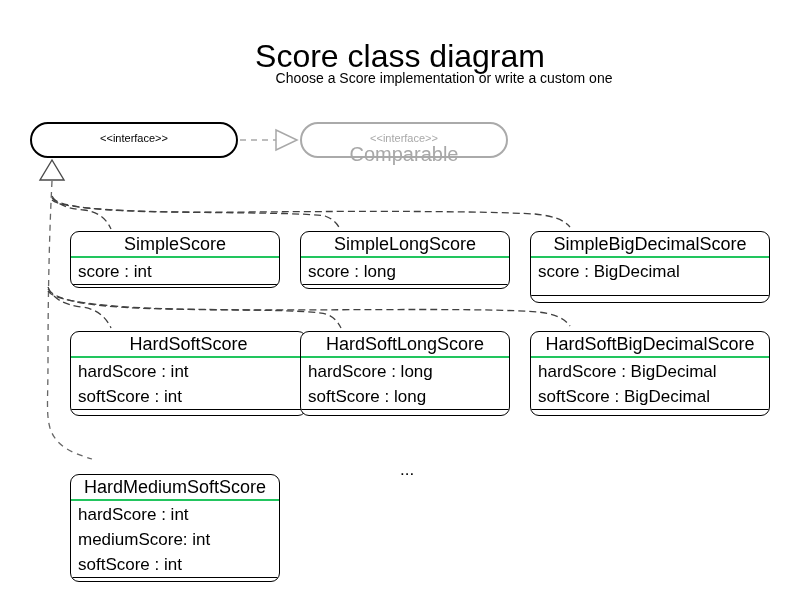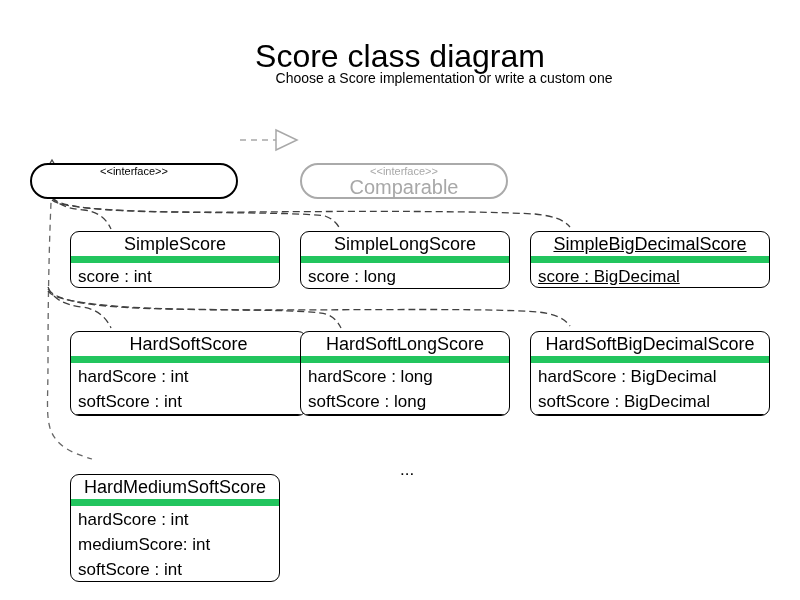--- a/index.html
+++ b/index.html
@@ -8,29 +8,29 @@
   .canvas{position:absolute;inset:0;}
 
   .diagram-title{position:absolute;left:0;top:38px;width:800px;text-align:center;
        font-size:32px;font-weight:400;letter-spacing:0px;}
   .diagram-subtitle{position:absolute;left:0;top:70px;width:800px;text-align:center;
        font-size:14px;font-weight:400;padding-left:44px;}
 
   svg.connectors{position:absolute;left:0;top:0;width:800px;height:600px;pointer-events:none;}
 
   .iface{position:absolute;box-sizing:border-box;border:2px solid #000;border-radius:18px;
-       background:#fff;text-align:center;padding-top:1px;margin-top:41px;}
+       background:#fff;text-align:center;padding-top:9px;}
   .iface .stereo{font-size:11px;line-height:11px;}
   .iface .iface-name{font-size:20px;line-height:21px;}
   .iface.muted{border-color:#aaaaaa;color:#a8a8a8;}
 
   .uml-class{position:absolute;box-sizing:border-box;border:1.5px solid #000;border-radius:9px;
        background:#fff;display:flex;flex-direction:column;overflow:hidden;}
   .uml-title{flex:0 0 auto;height:24px;line-height:24px;text-align:center;
-       font-size:18px;border-bottom:7px solid #22c55e;}
+       font-size:18px;border-bottom:2px solid #22c55e;}
   .uml-fields{flex:1 1 auto;padding:1px 7px 0 7px;}
   .uml-field{font-size:17px;line-height:25px;white-space:nowrap;}
   .uml-methods{flex:0 0 auto;height:6px;border-top:1px solid #000;}
 
   .ellipsis{position:absolute;font-size:17px;}
 </style>
 </head>
 <body>
 
 <div class="canvas">
@@ -74,21 +74,21 @@
   </div>
 
   <div class="uml-class" style="left:300px;top:231px;width:210px;height:58px;">
     <div class="uml-title">SimpleLongScore</div>
     <div class="uml-fields">
       <div class="uml-field">score : long</div>
     </div>
     <div class="uml-methods"></div>
   </div>
 
-  <div class="uml-class" style="left:530px;top:231px;width:240px;height:57px;text-decoration:underline;">
+  <div class="uml-class" style="left:530px;top:231px;width:240px;height:72px;">
     <div class="uml-title">SimpleBigDecimalScore</div>
     <div class="uml-fields">
       <div class="uml-field">score : BigDecimal</div>
     </div>
     <div class="uml-methods"></div>
   </div>
 
   <div class="uml-class" style="left:70px;top:331px;width:237px;height:85px;">
     <div class="uml-title">HardSoftScore</div>
     <div class="uml-fields">

